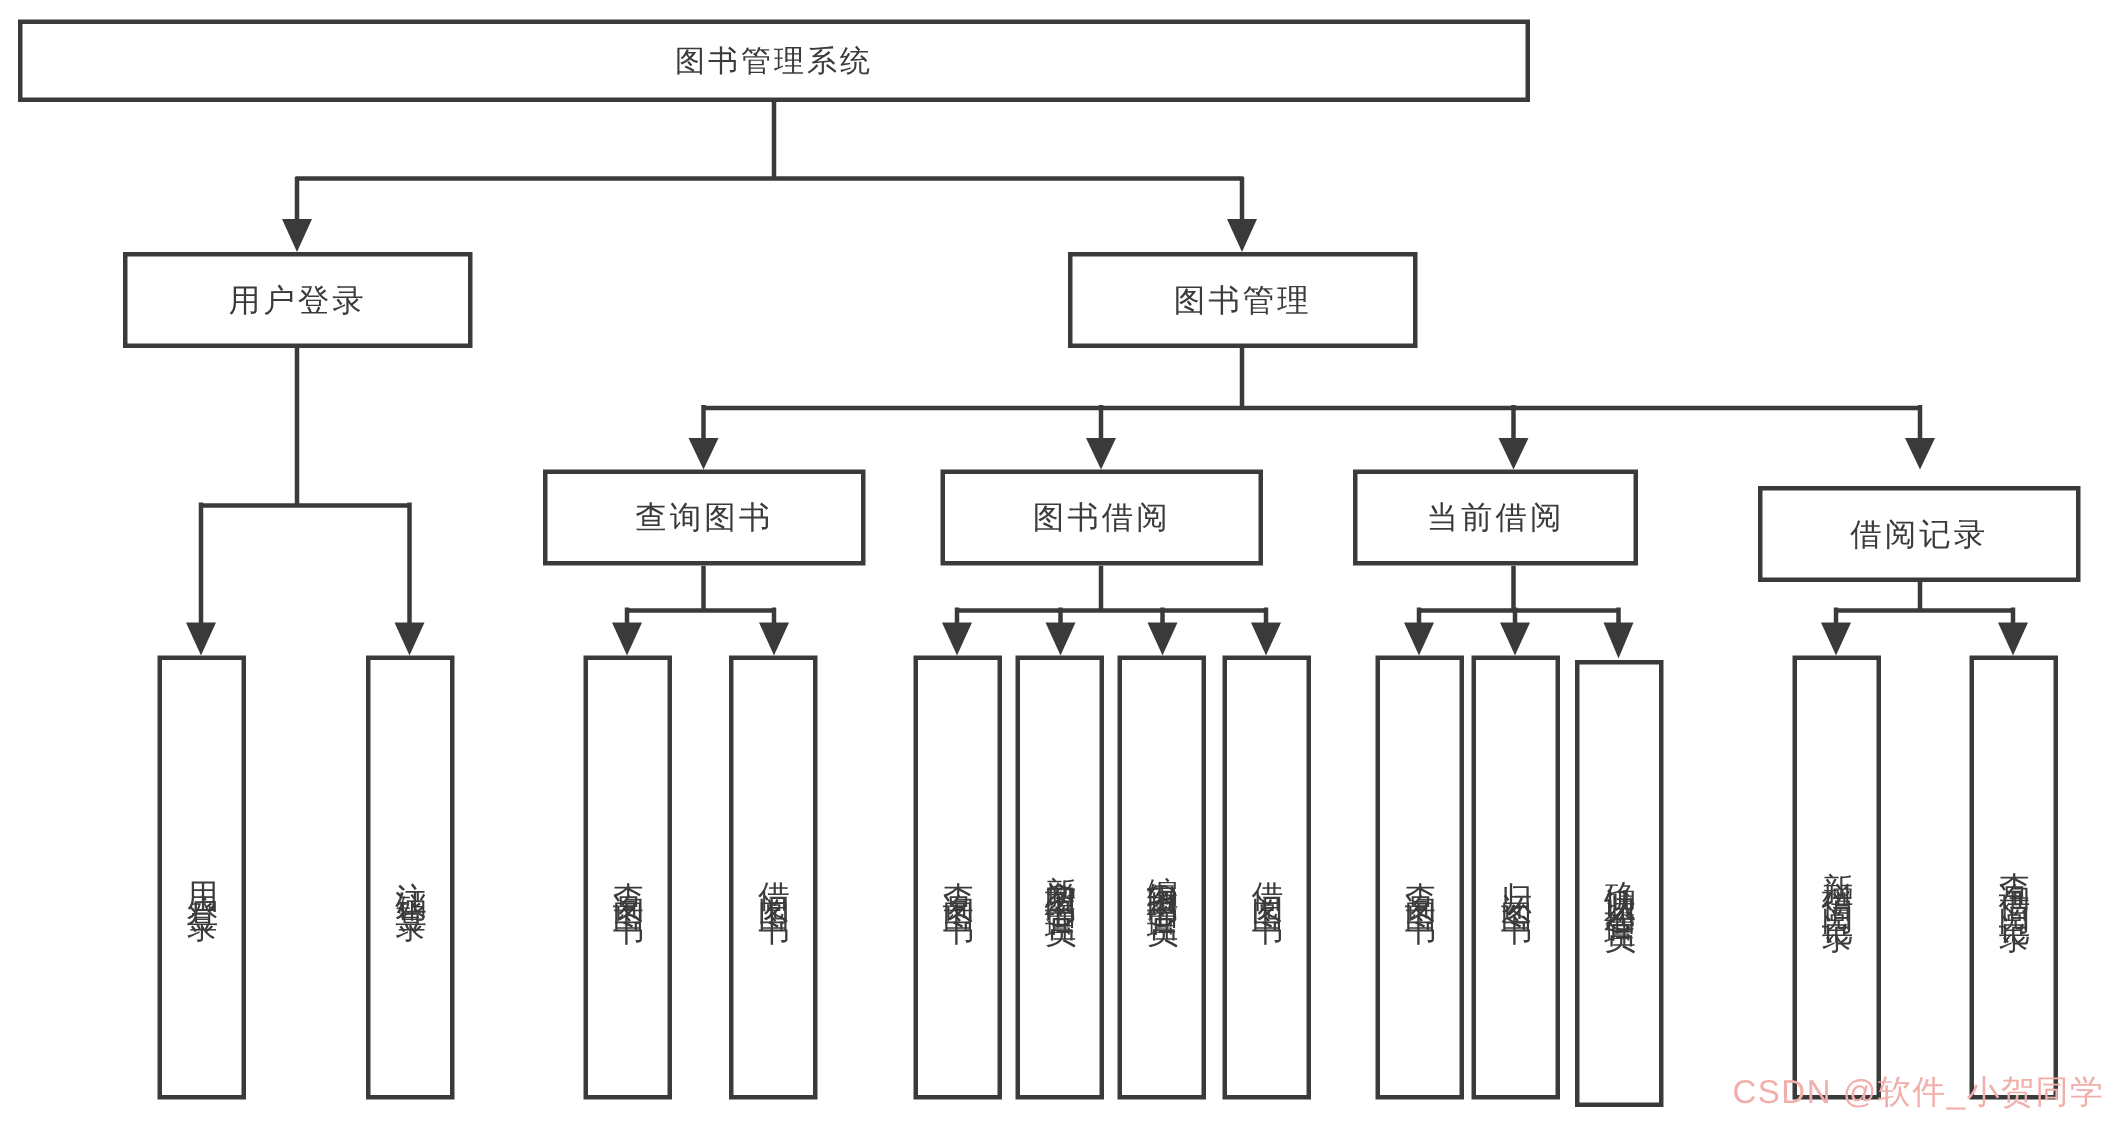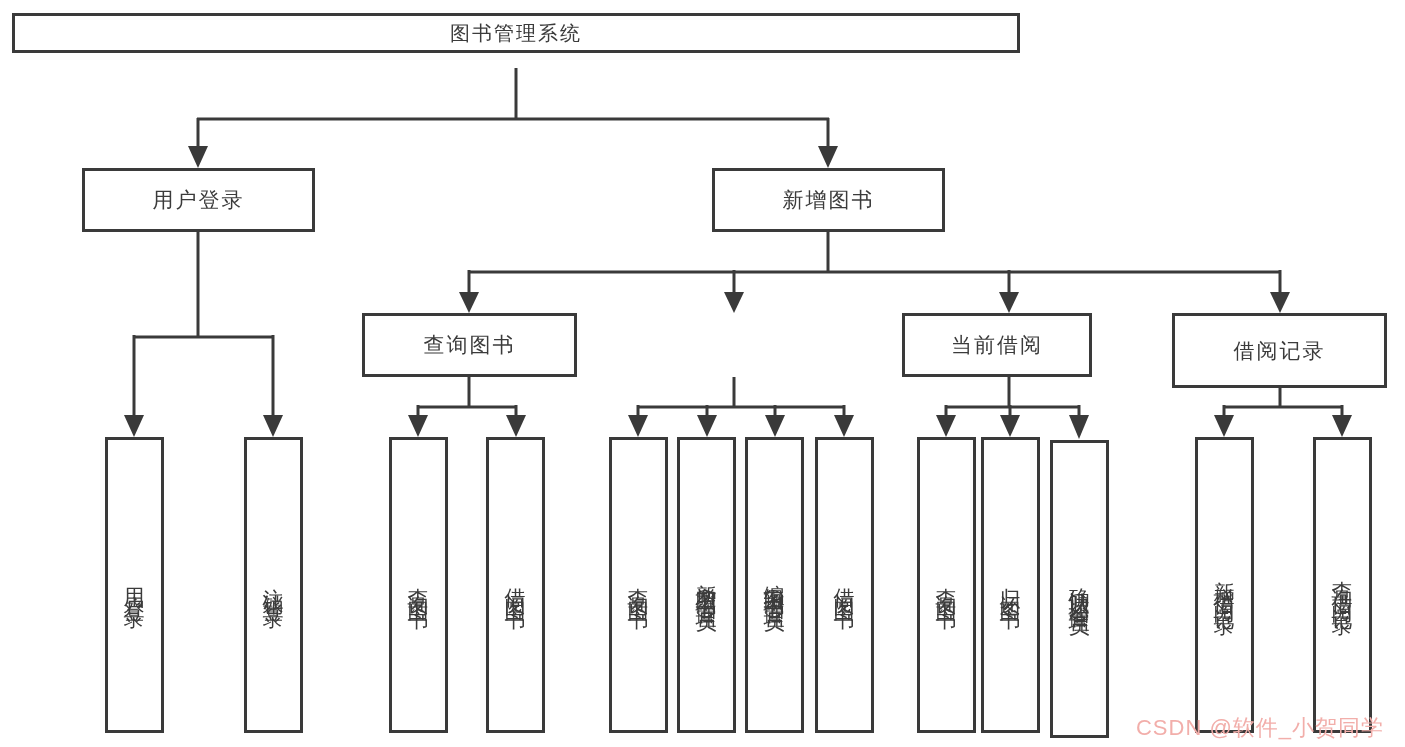--- a/index.html
+++ b/index.html
@@ -22,21 +22,21 @@
   }
   .hbox{font-size:21px; letter-spacing:2px;}
   .root{font-size:20px;}
   .vbox{font-size:21px;}
   .vtext{
     writing-mode:vertical-rl; text-orientation:mixed;
     letter-spacing:7px; line-height:1.1;
   }
   .vtext.long{letter-spacing:4px; font-size:21px;}
   .watermark{
-    position:absolute; right:21px; top:713px;
+    position:absolute; right:2px; top:713px;
     font-size:22px; color:var(--watermark);
     letter-spacing:1px; z-index:5; white-space:nowrap;
   }
 </style>
 </head>
 <body>
 
 <div class="canvas">
 
   <svg class="connectors" width="1405" height="747" viewBox="0 0 1405 747">
@@ -98,38 +98,41 @@
       <polygon points="765,415 785,415 775,437"></polygon>
       <polygon points="834,415 854,415 844,437"></polygon>
       <polygon points="936,415 956,415 946,437"></polygon>
       <polygon points="1000,415 1020,415 1010,437"></polygon>
       <polygon points="1069,415 1089,415 1079,439"></polygon>
       <polygon points="1214,415 1234,415 1224,437"></polygon>
       <polygon points="1332,415 1352,415 1342,437"></polygon>
     </g>
   </svg>
 
-  <div class="box hbox root" style="left:12px;top:13px;width:1008px;height:40px;">
+  <div class="box hbox root" style="left:12px;top:13px;width:1008px;height:55px;">
     <span>图书管理系统</span>
   </div>
 
   <div class="box hbox" style="left:82px;top:168px;width:233px;height:64px;">
     <span>用户登录</span>
   </div>
   <div class="box hbox" style="left:712px;top:168px;width:233px;height:64px;">
-    <span>新增图书</span>
+    <span>图书管理</span>
   </div>
 
   <div class="box hbox" style="left:362px;top:313px;width:215px;height:64px;">
     <span>查询图书</span>
   </div>
+  <div class="box hbox" style="left:627px;top:313px;width:215px;height:64px;">
+    <span>图书借阅</span>
+  </div>
   <div class="box hbox" style="left:902px;top:313px;width:190px;height:64px;">
     <span>当前借阅</span>
   </div>
-  <div class="box hbox" style="left:1172px;top:313px;width:215px;height:75px;">
+  <div class="box hbox" style="left:1172px;top:324px;width:215px;height:64px;">
     <span>借阅记录</span>
   </div>
 
   <div class="box vbox" style="left:105px;top:437px;width:59px;height:296px;">
     <span class="vtext">用户登录</span>
   </div>
   <div class="box vbox" style="left:244px;top:437px;width:59px;height:296px;">
     <span class="vtext">注销登录</span>
   </div>
 

